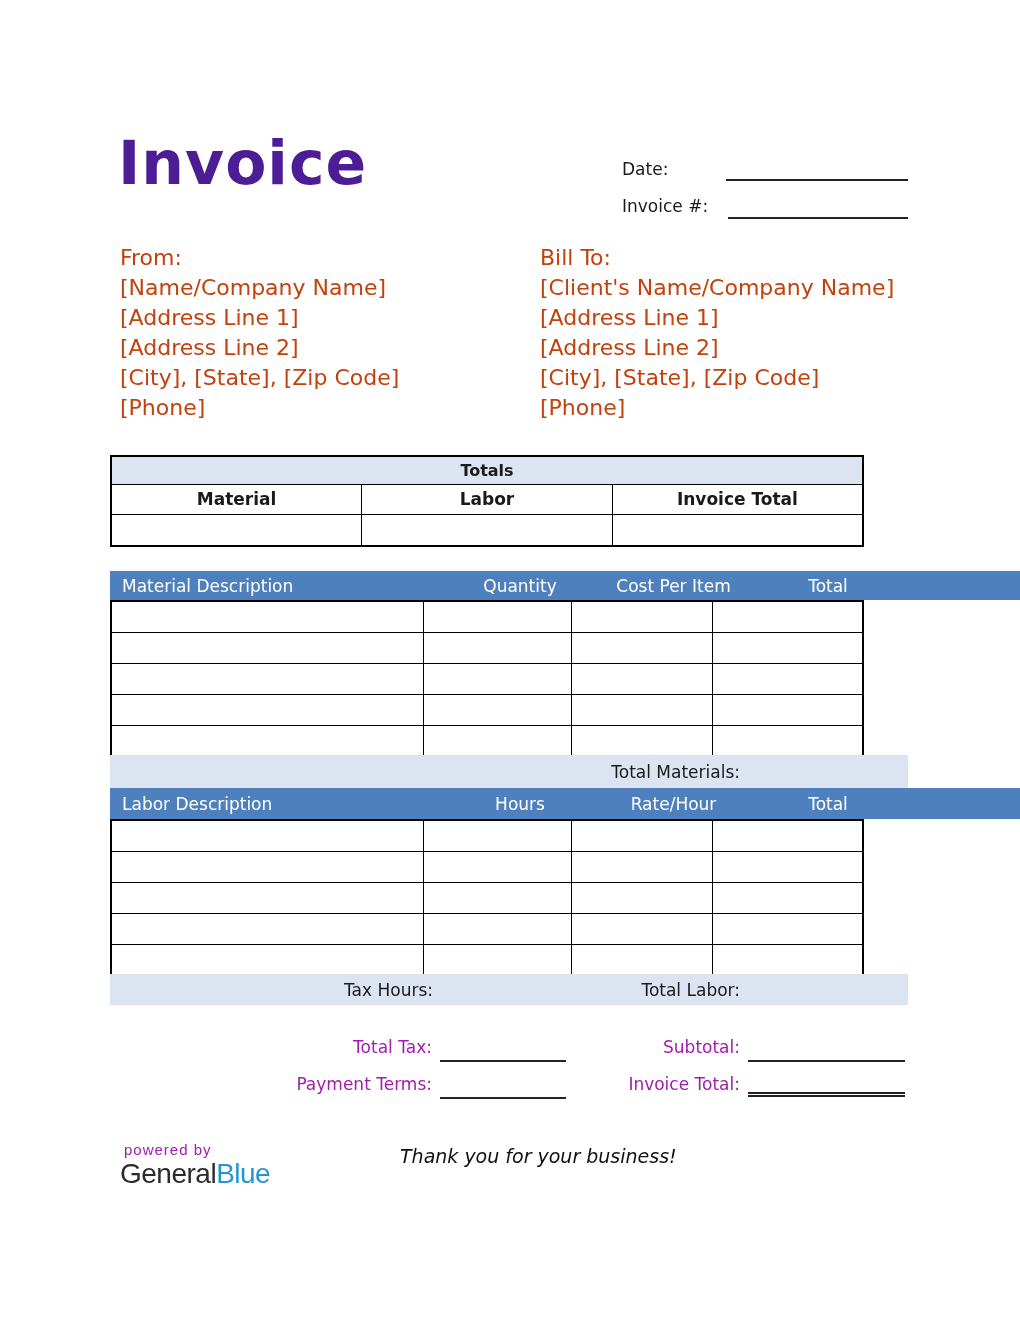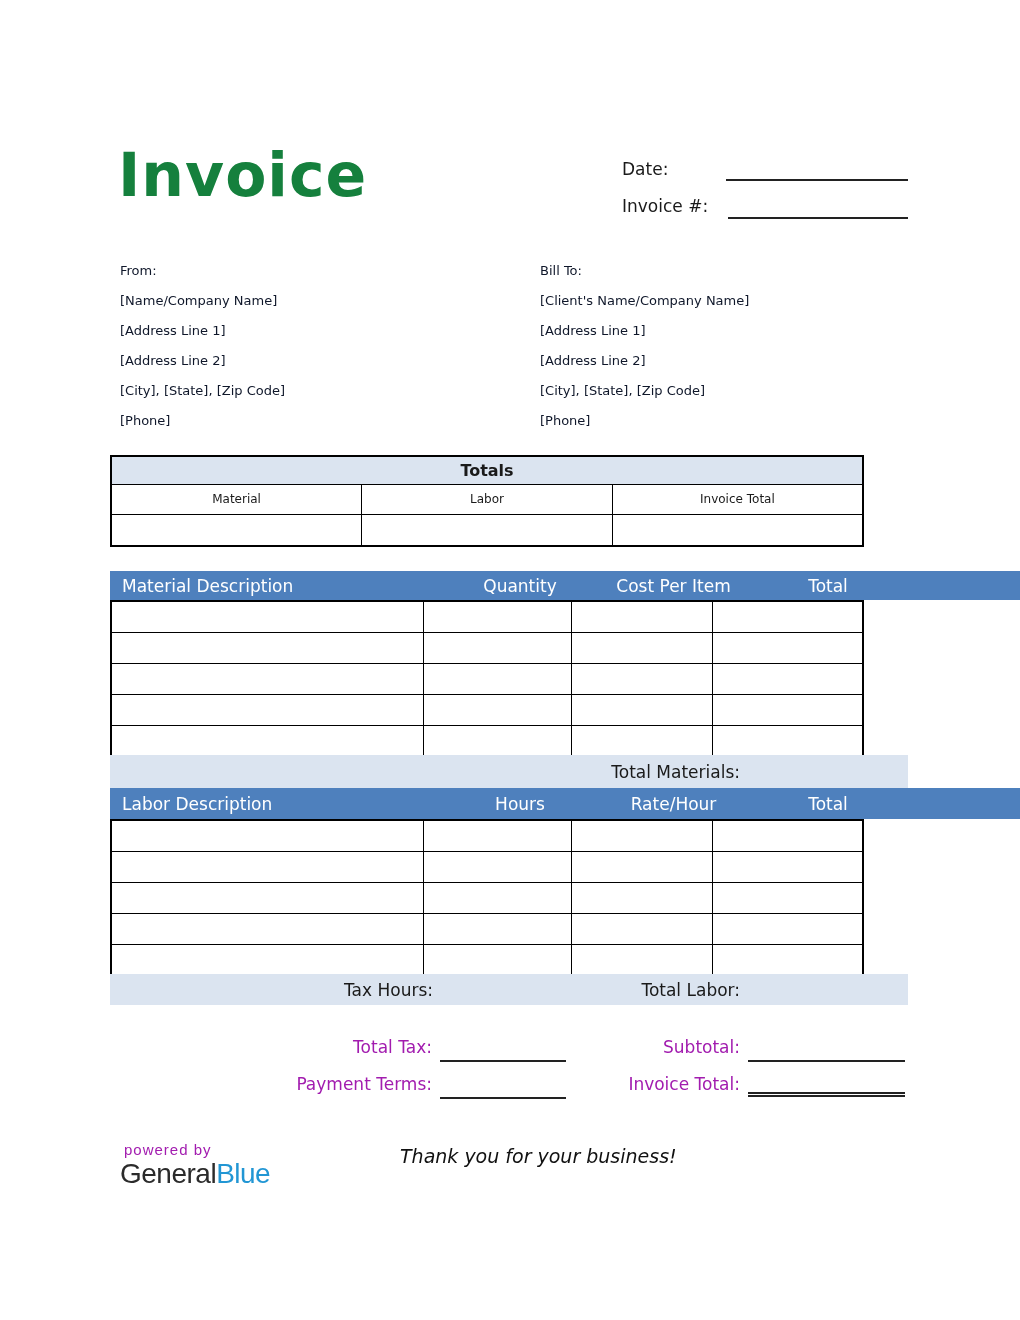--- a/index.html
+++ b/index.html
@@ -4,38 +4,38 @@
 <style>
   * { margin:0; padding:0; box-sizing:border-box; }
   html,body { background:#ffffff; }
   .page {
     position:relative; width:1020px; height:1320px; background:#ffffff;
     font-family:"DejaVu Sans", sans-serif; color:#1a1a1a; overflow:hidden;
   }
 
   
   .title {
-    position:absolute; left:118px; top:140px;
-    font-size:60px; font-weight:bold; letter-spacing:1px; color:#15803d;
+    position:absolute; left:118px; top:128px;
+    font-size:60px; font-weight:bold; letter-spacing:1px; color:#4c1d95;
   }
   .hdr-label { position:absolute; font-size:17px; color:#1a1a1a; }
   .date-label   { left:622px; top:159px; }
   .invno-label  { left:622px; top:196px; }
   .hdr-line { position:absolute; height:22px; border-bottom:2px solid #222; background:transparent; }
   .date-line  { left:726px; top:159px; width:182px; }
   .invno-line { left:728px; top:197px; width:180px; }
 
   
-  .addr-block { position:absolute; top:256px; font-size:13px; line-height:30px; color:#0f172a; }
+  .addr-block { position:absolute; top:243px; font-size:22px; line-height:30px; color:#c2410c; }
   .from-block { left:120px; }
   .billto-block { left:540px; }
 
   
   .tbl { position:absolute; left:110px; width:754px; border-collapse:collapse; table-layout:fixed; }
-  .tbl td, .tbl th { border:1px solid #000; font-size:12px; font-weight:normal; }
+  .tbl td, .tbl th { border:1px solid #000; font-size:17px; font-weight:bold; }
   .tbl { border:2px solid #000; }
 
   .totals-tbl { top:455px; }
   .totals-tbl .t-title { background:#dbe4f0; height:28px; text-align:center; font-weight:bold; font-size:16px; }
   .totals-tbl .t-head td { height:30px; text-align:center; background:#fff; }
   .totals-tbl .t-vals td { height:32px; background:#fff; }
 
   .blue-head {
     position:absolute; left:110px; width:918px; background:#4e80bd; color:#ffffff;
     display:grid; grid-template-columns:331px 158px 149px 160px;

